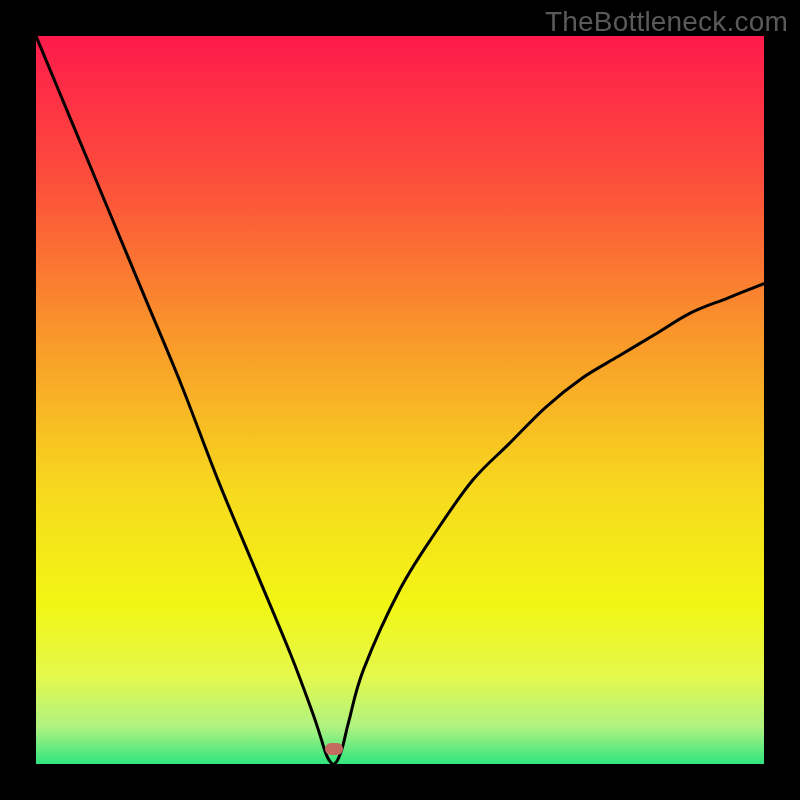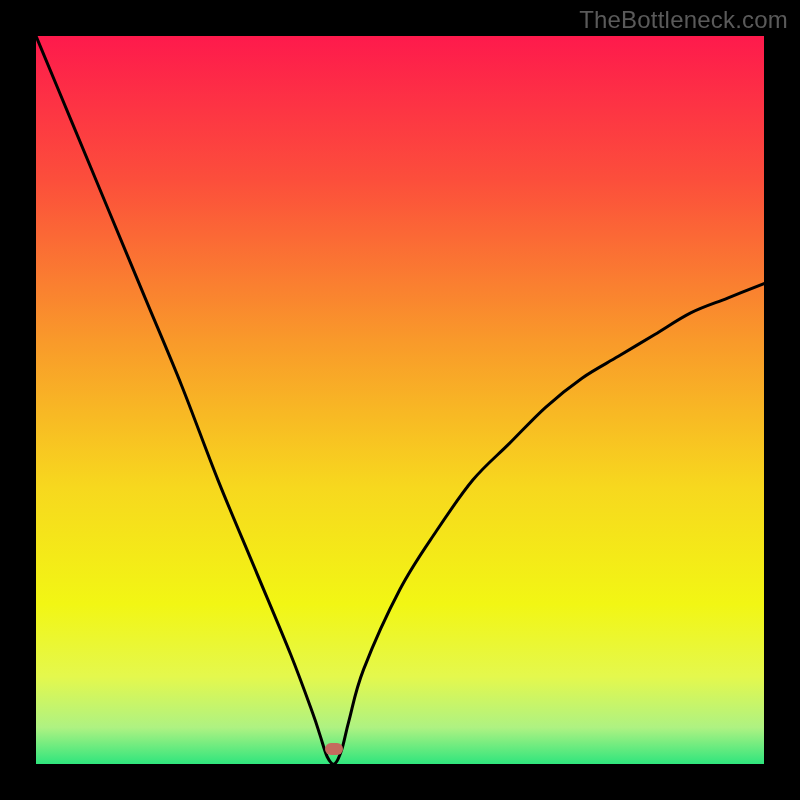--- a/index.html
+++ b/index.html
@@ -33,21 +33,21 @@
   }
   .curve-layer {
     position: absolute;
     inset: 0;
   }
   .watermark {
     position: absolute;
     top: 6px;
     right: 12px;
     color: #5a5a5a;
-    font-size: 24px;
+    font-size: 28px;
     font-weight: 500;
     letter-spacing: 0.2px;
   }
   .marker {
     position: absolute;
     width: 18px;
     height: 12px;
     border-radius: 6px;
     transform: translate(-50%, -50%);
   }

